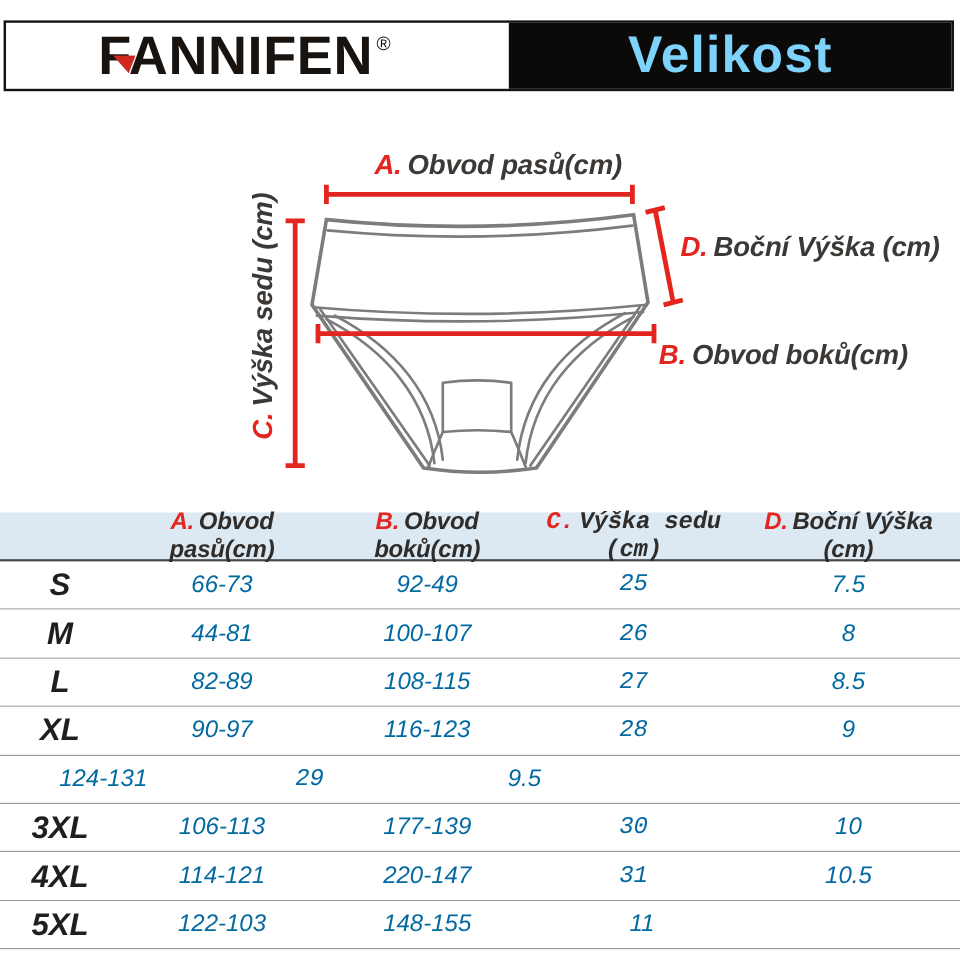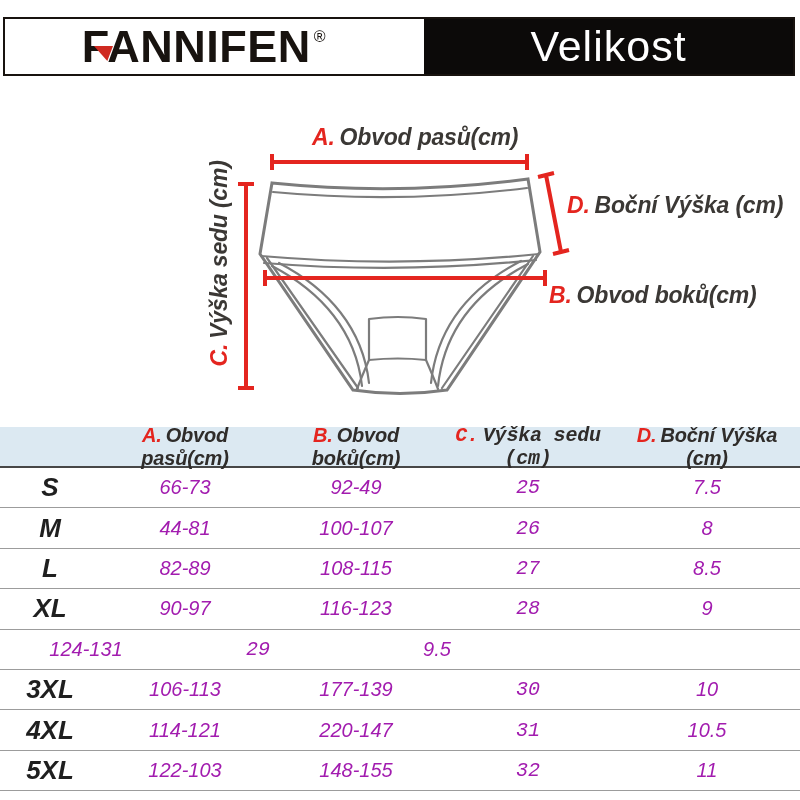--- a/index.html
+++ b/index.html
@@ -6,42 +6,42 @@
   body{width:800px;height:800px;overflow:hidden;font-family:"Liberation Sans",sans-serif;}
   .page{position:relative;width:800px;height:800px;background:#fff;}
 
   
   .header-box{position:absolute;left:3px;top:17px;width:788px;height:55px;border:2px solid #18130f;display:flex;background:#fff;}
   .brand-half{width:395px;position:relative;display:flex;align-items:center;justify-content:center;}
   .brand-text{font-weight:700;font-size:45px;color:#18130f;letter-spacing:0.5px;position:relative;z-index:2;}
   .reg-mark{font-size:16px;font-weight:400;position:relative;top:-20px;left:3px;}
   .red-triangle{position:absolute;left:89px;top:27px;width:19px;height:15px;background:#cf2a21;
     clip-path:polygon(0 0,100% 0,70% 100%);z-index:3;}
-  .title-half{flex:1;background:#0c0a09;color:#ffffff;display:flex;align-items:center;justify-content:center;
-    font-size:43px;font-weight:400;letter-spacing:1px;margin-left:24px;}
+  .title-half{flex:1;background:#0c0a09;color:#7dd3fc;display:flex;align-items:center;justify-content:center;
+    font-size:43px;font-weight:700;letter-spacing:1px;margin-left:24px;}
 
   
   .diagram-svg{position:absolute;left:0;top:0;width:800px;height:800px;pointer-events:none;}
   .lbl{position:absolute;font-style:italic;font-weight:700;font-size:23px;color:#3b3835;white-space:nowrap;letter-spacing:-0.2px;}
   .lbl .ltr{color:#e4251f;margin-right:5px;}
   #lbl-a{left:312px;top:124px;}
   #lbl-d{left:567px;top:192px;}
   #lbl-b{left:549px;top:282px;}
   #lbl-c{left:124px;top:258px;width:190px;text-align:center;transform:rotate(-90deg);}
 
   
   .size-table{position:absolute;left:0;top:427px;width:800px;}
   .thead{display:flex;height:39px;background:#dce9f2;border-bottom:2px solid #474747;align-items:center;}
   .trow{display:flex;height:39.4px;border-bottom:1px solid #9c9c9c;align-items:center;background:#fff;}
   .cell{text-align:center;font-style:italic;}
   .c0{width:100px;}.c1{width:170px;}.c2{width:172px;}.c3{width:172px;font-family:Liberation Mono, monospace;}.c4{width:186px;}
   .th{font-weight:700;font-size:20px;color:#2f2c2a;letter-spacing:-0.2px;}
   .th .ltr{color:#e4251f;margin-right:4px;}
   .sz{font-weight:700;font-size:26px;color:#1f1f1f;}
-  .val{font-weight:500;font-size:20px;color:#a21caf;}
+  .val{font-weight:500;font-size:20px;color:#0369a1;}
 </style>
 </head>
 <body>
 
 <div class="page">
 
   <div class="header-box">
     <div class="brand-half">
       <div class="red-triangle"></div>
       <div class="brand-text"><span>FANNIFEN</span><span class="reg-mark">®</span></div>
@@ -130,19 +130,18 @@
           <div class="cell c0 sz">4XL</div>
           <div class="cell c1 val">114-121</div>
           <div class="cell c2 val">220-147</div>
           <div class="cell c3 val">31</div>
           <div class="cell c4 val">10.5</div>
         </div>
         <div class="trow">
           <div class="cell c0 sz">5XL</div>
           <div class="cell c1 val">122-103</div>
           <div class="cell c2 val">148-155</div>
-          <div class="cell c3 val">32</div>
           <div class="cell c4 val">11</div>
         </div>
       </div>
   </div>
 
 </div>
 
 </body></html>

